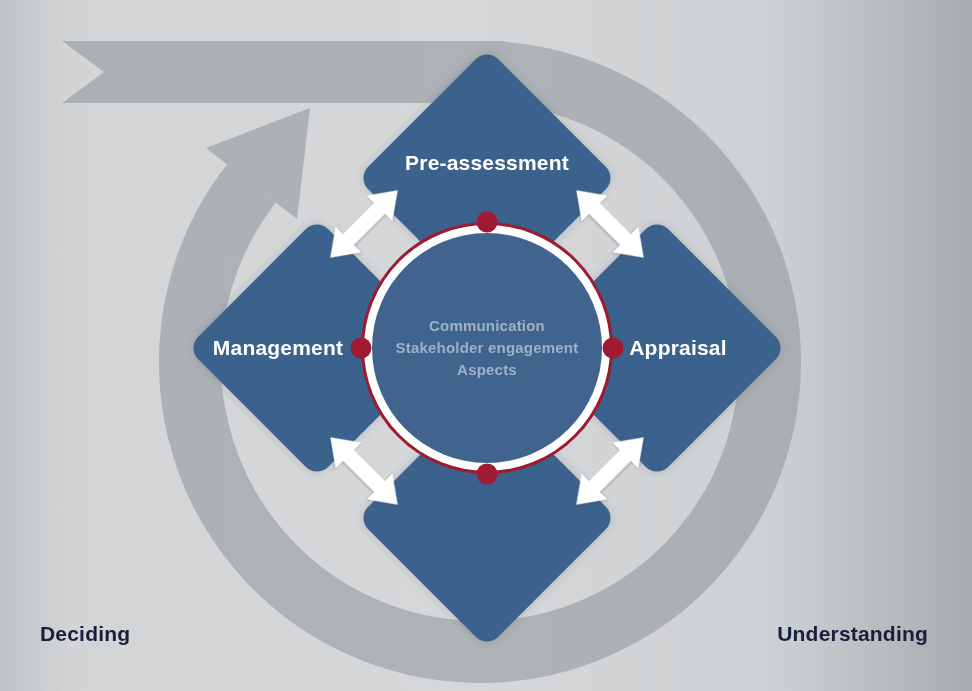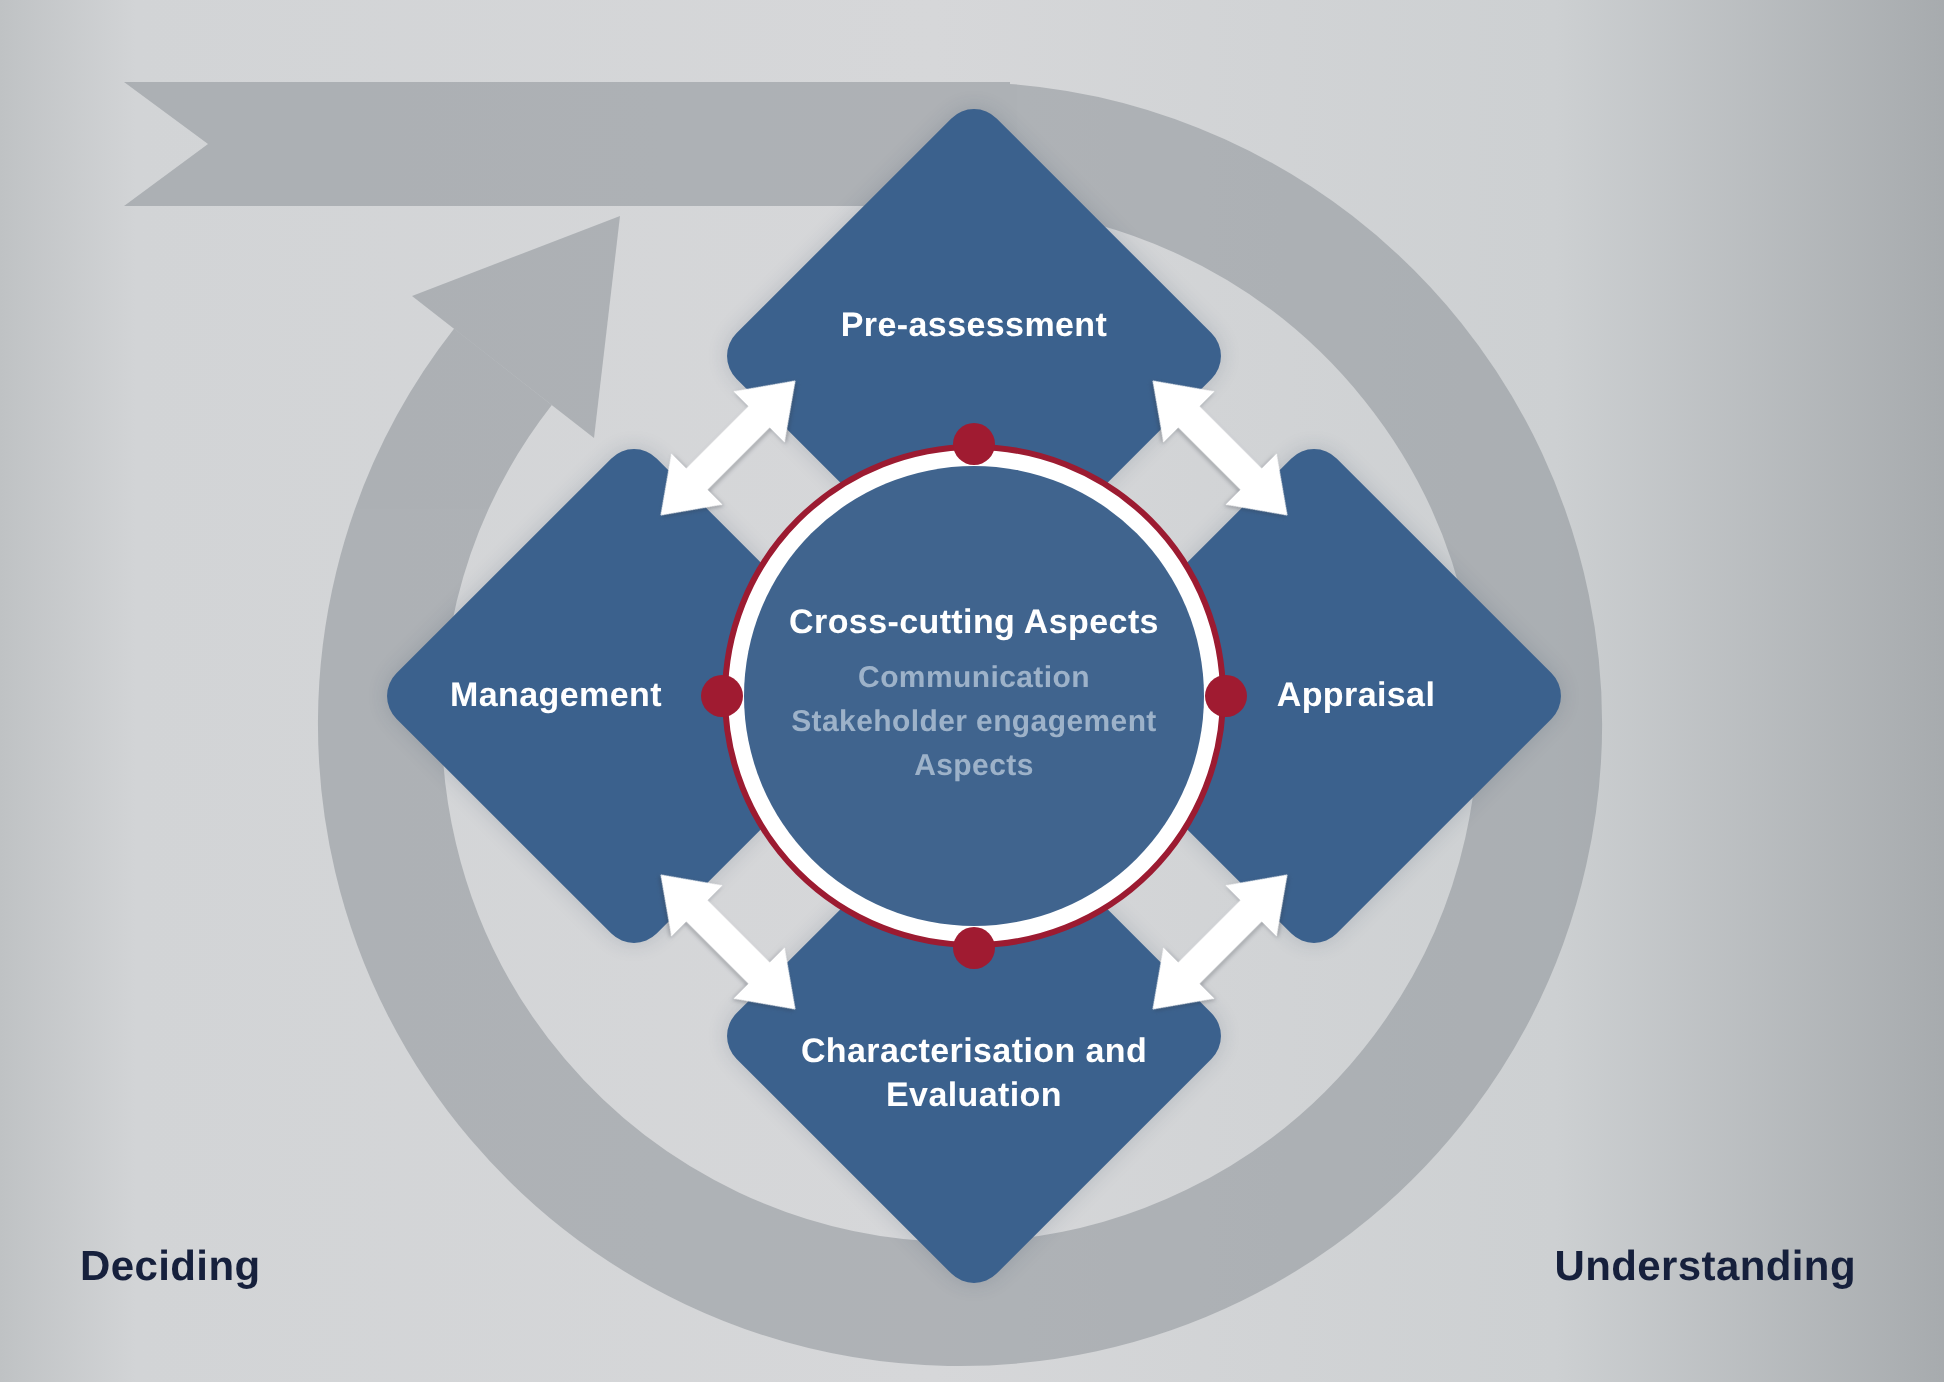--- a/index.html
+++ b/index.html
@@ -9,21 +9,21 @@
     font-family:"Liberation Sans","DejaVu Sans",sans-serif;
   }
   .cycle-svg{position:absolute;left:0;top:0;}
   .diamond{
     position:absolute;width:184px;height:184px;background:#3b618d;border-radius:16px;
     transform:translate(-50%,-50%) rotate(45deg);
     box-shadow:0 0 10px rgba(40,60,90,.18);
   }
   .phase-label{
     position:absolute;transform:translate(-50%,-50%);color:#ffffff;font-weight:700;
-    font-size:17px;line-height:22px;text-align:center;letter-spacing:.2px;white-space:nowrap;
+    font-size:21px;line-height:22px;text-align:center;letter-spacing:.2px;white-space:nowrap;
   }
   .phase-label.wrap{white-space:normal;width:190px;}
   .dbl-arrow{
     position:absolute;width:96px;height:42px;
     filter:drop-shadow(0 1px 1px rgba(50,55,65,.35));
   }
   .center-circle{
     position:absolute;left:487px;top:348px;width:252px;height:252px;box-sizing:border-box;
     transform:translate(-50%,-50%);border-radius:50%;background:#ffffff;border:3px solid #9c1b31;
   }
@@ -79,25 +79,23 @@
     <div class="center-inner"></div>
   </div>
 
   <div class="dot" style="left:487px;top:222px;"></div>
   <div class="dot" style="left:613px;top:348px;"></div>
   <div class="dot" style="left:487px;top:474px;"></div>
   <div class="dot" style="left:361px;top:348px;"></div>
 
   <div class="phase-label" style="left:487px;top:163px;">Pre-assessment</div>
   <div class="phase-label" style="left:678px;top:348px;">Appraisal</div>
-  <div class="phase-label wrap" style="left:487px;top:537px;">Characterisation and Evaluation</div>
   <div class="phase-label" style="left:278px;top:348px;text-align:right;">Management</div>
 
   <div class="center-text">
-    <div class="center-title">Cross-cutting Aspects</div>
     <div class="center-item">Communication</div>
     <div class="center-item">Stakeholder engagement</div>
     <div class="center-item">Aspects</div>
   </div>
 
   <div class="corner-label left">Deciding</div>
   <div class="corner-label right">Understanding</div>
 
 </div>
 

